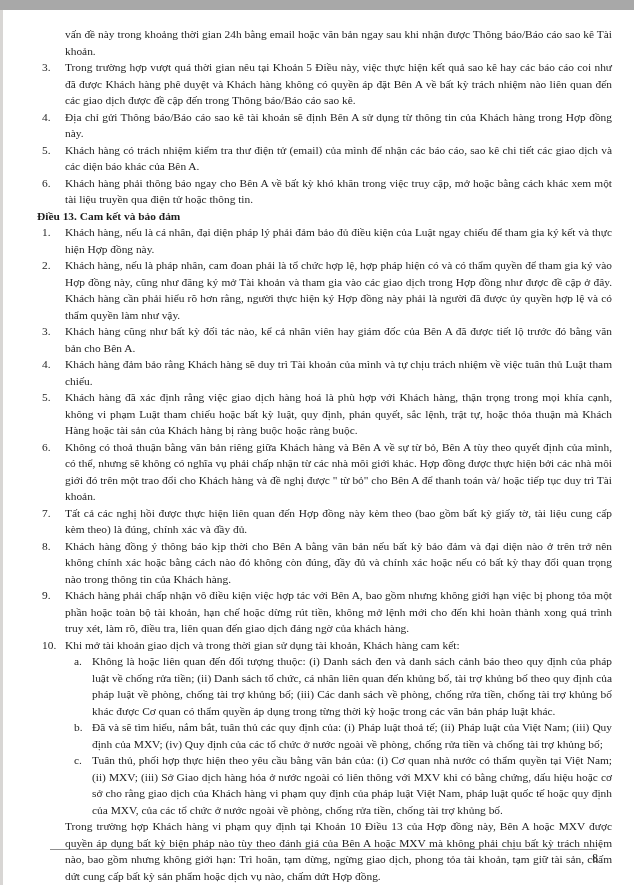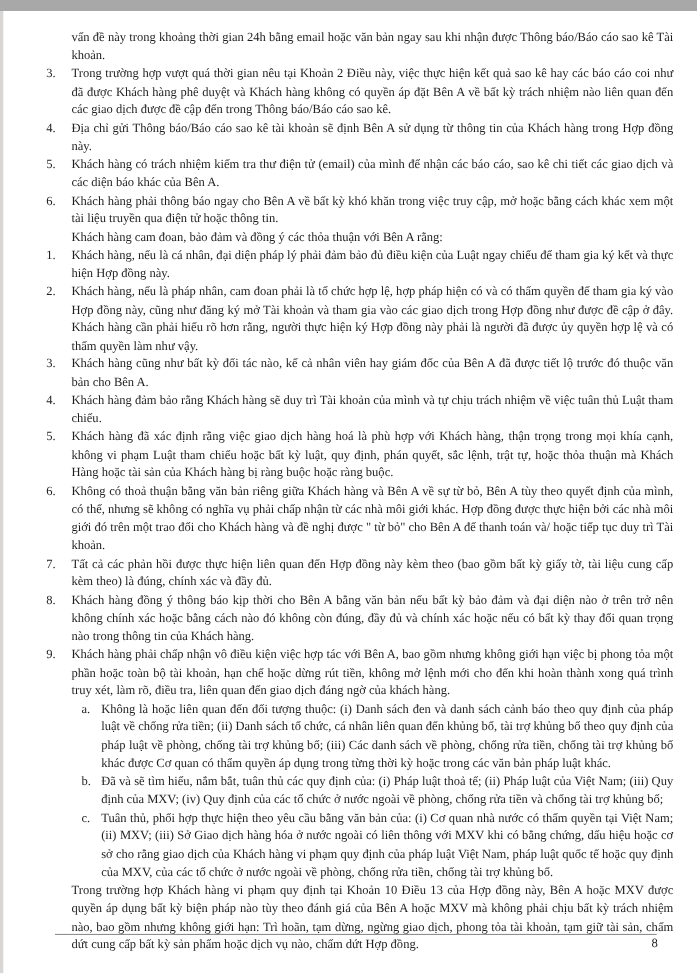--- a/index.html
+++ b/index.html
@@ -35,75 +35,79 @@
 <body>
 
 <div class="scan">
 
   <div class="content">
 
     <p class="para">vấn đề này trong khoảng thời gian 24h bằng email hoặc văn bản ngay sau khi nhận được Thông báo/Báo cáo sao kê Tài khoản.</p>
 
     <div class="li">
       <span class="num">3.</span>
-      <div class="txt">Trong trường hợp vượt quá thời gian nêu tại Khoản 2 Điều này, việc thực hiện kết quả sao kê hay các báo cáo coi như đã được Khách hàng phê duyệt và Khách hàng không có quyền áp đặt Bên A về bất kỳ trách nhiệm nào liên quan đến các giao dịch được đề cập đến trong Thông báo/Báo cáo sao kê.</div>
+      <div class="txt">Trong trường hợp vượt quá thời gian nêu tại Khoản 5 Điều này, việc thực hiện kết quả sao kê hay các báo cáo coi như đã được Khách hàng phê duyệt và Khách hàng không có quyền áp đặt Bên A về bất kỳ trách nhiệm nào liên quan đến các giao dịch được đề cập đến trong Thông báo/Báo cáo sao kê.</div>
     </div>
     <div class="li">
       <span class="num">4.</span>
       <div class="txt">Địa chỉ gửi Thông báo/Báo cáo sao kê tài khoản sẽ định Bên A sử dụng từ thông tin của Khách hàng trong Hợp đồng này.</div>
     </div>
     <div class="li">
       <span class="num">5.</span>
       <div class="txt">Khách hàng có trách nhiệm kiểm tra thư điện tử (email) của mình để nhận các báo cáo, sao kê chi tiết các giao dịch và các diện báo khác của Bên A.</div>
     </div>
     <div class="li">
       <span class="num">6.</span>
       <div class="txt">Khách hàng phải thông báo ngay cho Bên A về bất kỳ khó khăn trong việc truy cập, mở hoặc bằng cách khác xem một tài liệu truyền qua điện tử hoặc thông tin.</div>
     </div>
 
+    <p class="heading">Điều 13. Cam kết và bảo đảm</p>
 
-    <p class="para">Khách hàng cam đoan, bảo đảm và đồng ý các thỏa thuận với Bên A rằng:</p>
 
     <div class="li">
       <span class="num">1.</span>
       <div class="txt">Khách hàng, nếu là cá nhân, đại diện pháp lý phải đảm bảo đủ điều kiện của Luật ngay chiếu để tham gia ký kết và thực hiện Hợp đồng này.</div>
     </div>
     <div class="li">
       <span class="num">2.</span>
       <div class="txt">Khách hàng, nếu là pháp nhân, cam đoan phải là tổ chức hợp lệ, hợp pháp hiện có và có thẩm quyền để tham gia ký vào Hợp đồng này, cũng như đăng ký mở Tài khoản và tham gia vào các giao dịch trong Hợp đồng như được đề cập ở đây. Khách hàng cần phải hiểu rõ hơn rằng, người thực hiện ký Hợp đồng này phải là người đã được ủy quyền hợp lệ và có thẩm quyền làm như vậy.</div>
     </div>
     <div class="li">
       <span class="num">3.</span>
-      <div class="txt">Khách hàng cũng như bất kỳ đối tác nào, kể cả nhân viên hay giám đốc của Bên A đã được tiết lộ trước đó thuộc văn bản cho Bên A.</div>
+      <div class="txt">Khách hàng cũng như bất kỳ đối tác nào, kể cả nhân viên hay giám đốc của Bên A đã được tiết lộ trước đó bằng văn bản cho Bên A.</div>
     </div>
     <div class="li">
       <span class="num">4.</span>
       <div class="txt">Khách hàng đảm bảo rằng Khách hàng sẽ duy trì Tài khoản của mình và tự chịu trách nhiệm về việc tuân thủ Luật tham chiếu.</div>
     </div>
     <div class="li">
       <span class="num">5.</span>
       <div class="txt">Khách hàng đã xác định rằng việc giao dịch hàng hoá là phù hợp với Khách hàng, thận trọng trong mọi khía cạnh, không vi phạm Luật tham chiếu hoặc bất kỳ luật, quy định, phán quyết, sắc lệnh, trật tự, hoặc thỏa thuận mà Khách Hàng hoặc tài sản của Khách hàng bị ràng buộc hoặc ràng buộc.</div>
     </div>
     <div class="li">
       <span class="num">6.</span>
       <div class="txt">Không có thoả thuận bằng văn bản riêng giữa Khách hàng và Bên A về sự từ bỏ, Bên A tùy theo quyết định của mình, có thể, nhưng sẽ không có nghĩa vụ phải chấp nhận từ các nhà môi giới khác. Hợp đồng được thực hiện bởi các nhà môi giới đó trên một trao đổi cho Khách hàng và đề nghị được " từ bỏ" cho Bên A để thanh toán và/ hoặc tiếp tục duy trì Tài khoản.</div>
     </div>
     <div class="li">
       <span class="num">7.</span>
-      <div class="txt">Tất cả các phản hồi được thực hiện liên quan đến Hợp đồng này kèm theo (bao gồm bất kỳ giấy tờ, tài liệu cung cấp kèm theo) là đúng, chính xác và đầy đủ.</div>
+      <div class="txt">Tất cả các nghị hồi được thực hiện liên quan đến Hợp đồng này kèm theo (bao gồm bất kỳ giấy tờ, tài liệu cung cấp kèm theo) là đúng, chính xác và đầy đủ.</div>
     </div>
     <div class="li">
       <span class="num">8.</span>
       <div class="txt">Khách hàng đồng ý thông báo kịp thời cho Bên A bằng văn bản nếu bất kỳ bảo đảm và đại diện nào ở trên trở nên không chính xác hoặc bằng cách nào đó không còn đúng, đầy đủ và chính xác hoặc nếu có bất kỳ thay đổi quan trọng nào trong thông tin của Khách hàng.</div>
     </div>
     <div class="li">
       <span class="num">9.</span>
       <div class="txt">Khách hàng phải chấp nhận vô điều kiện việc hợp tác với Bên A, bao gồm nhưng không giới hạn việc bị phong tỏa một phần hoặc toàn bộ tài khoản, hạn chế hoặc dừng rút tiền, không mở lệnh mới cho đến khi hoàn thành xong quá trình truy xét, làm rõ, điều tra, liên quan đến giao dịch đáng ngờ của khách hàng.</div>
     </div>
 
+    <div class="li">
+      <span class="num">10.</span>
+      <div class="txt">Khi mở tài khoản giao dịch và trong thời gian sử dụng tài khoản, Khách hàng cam kết:</div>
+    </div>
     <div class="sli">
       <span class="snum">a.</span>
       <div class="stxt">Không là hoặc liên quan đến đối tượng thuộc: (i) Danh sách đen và danh sách cảnh báo theo quy định của pháp luật về chống rửa tiền; (ii) Danh sách tổ chức, cá nhân liên quan đến khủng bố, tài trợ khủng bố theo quy định của pháp luật về phòng, chống tài trợ khủng bố; (iii) Các danh sách về phòng, chống rửa tiền, chống tài trợ khủng bố khác được Cơ quan có thẩm quyền áp dụng trong từng thời kỳ hoặc trong các văn bản pháp luật khác.</div>
     </div>
     <div class="sli">
       <span class="snum">b.</span>
       <div class="stxt">Đã và sẽ tìm hiểu, nắm bắt, tuân thủ các quy định của: (i) Pháp luật thoả tế; (ii) Pháp luật của Việt Nam; (iii) Quy định của MXV; (iv) Quy định của các tổ chức ở nước ngoài về phòng, chống rửa tiền và chống tài trợ khủng bố;</div>
     </div>
     <div class="sli">
       <span class="snum">c.</span>

